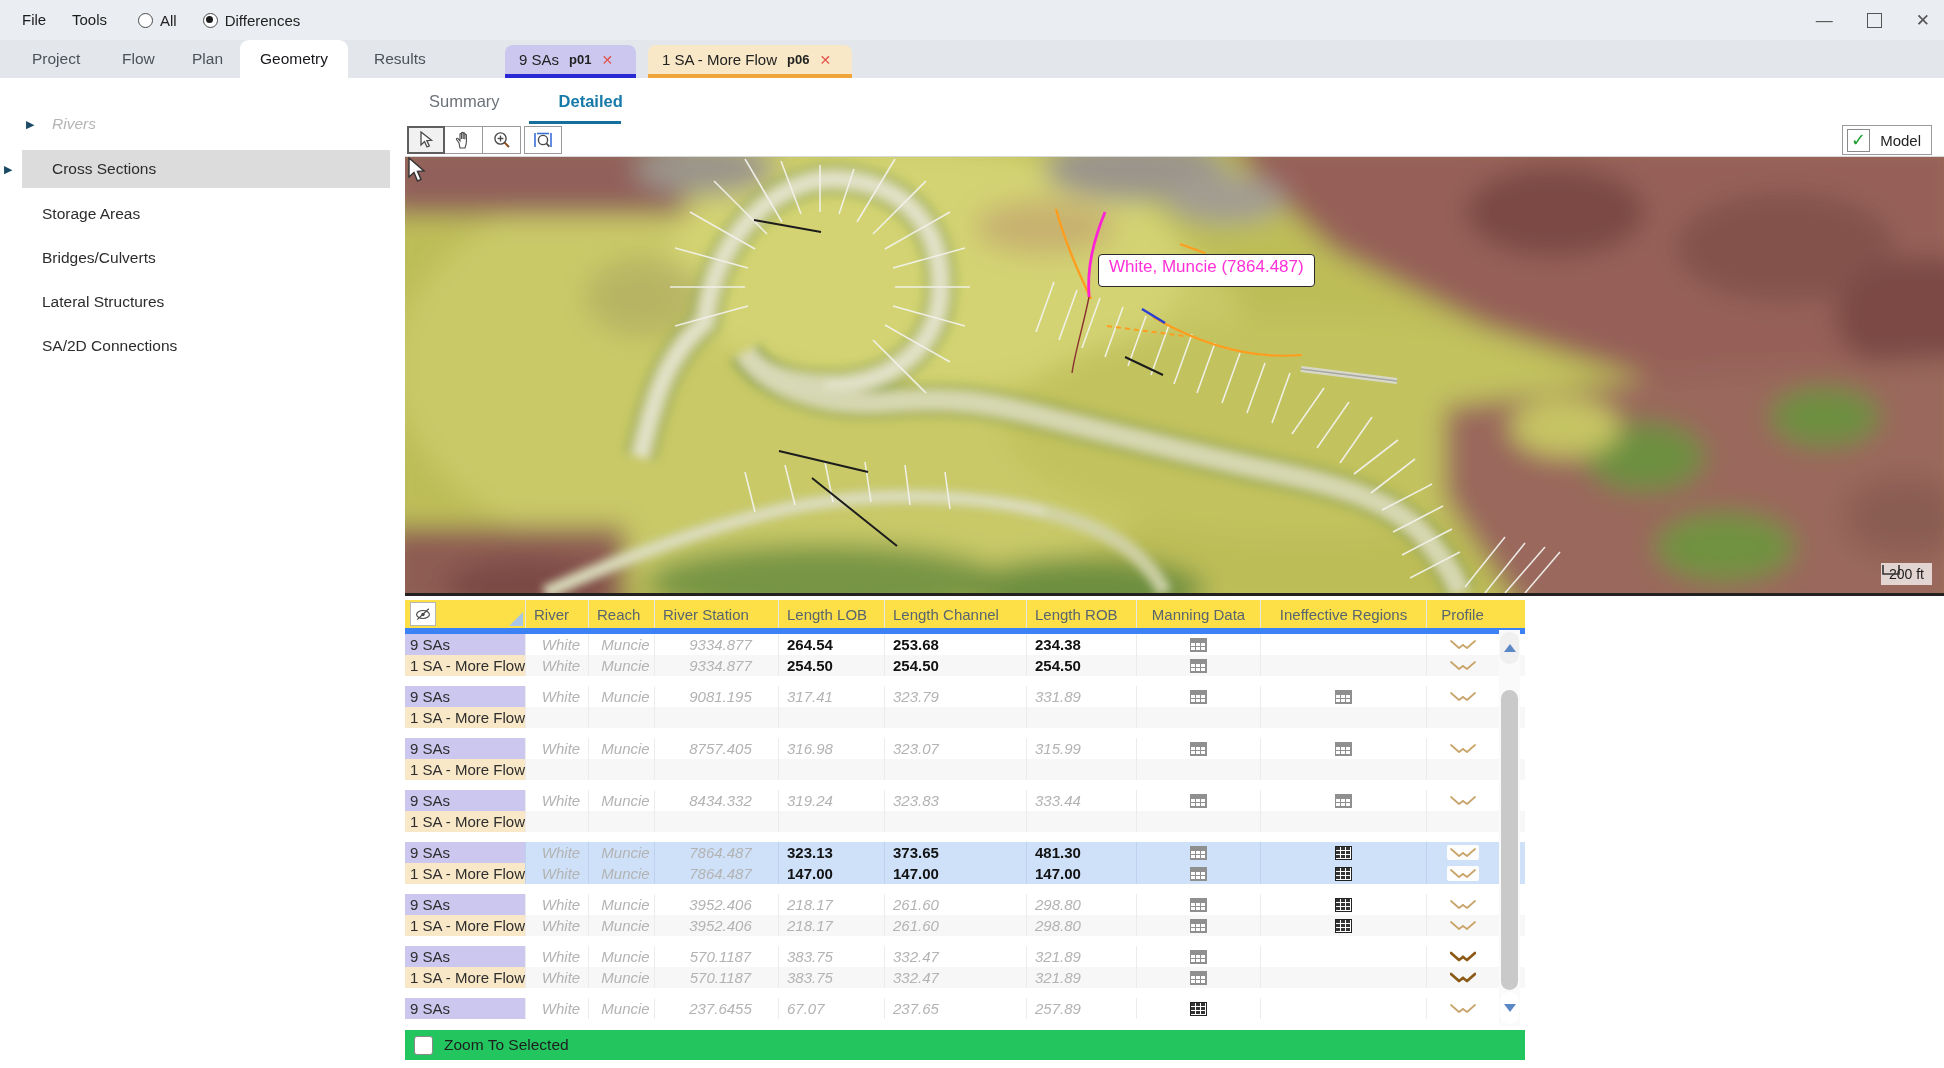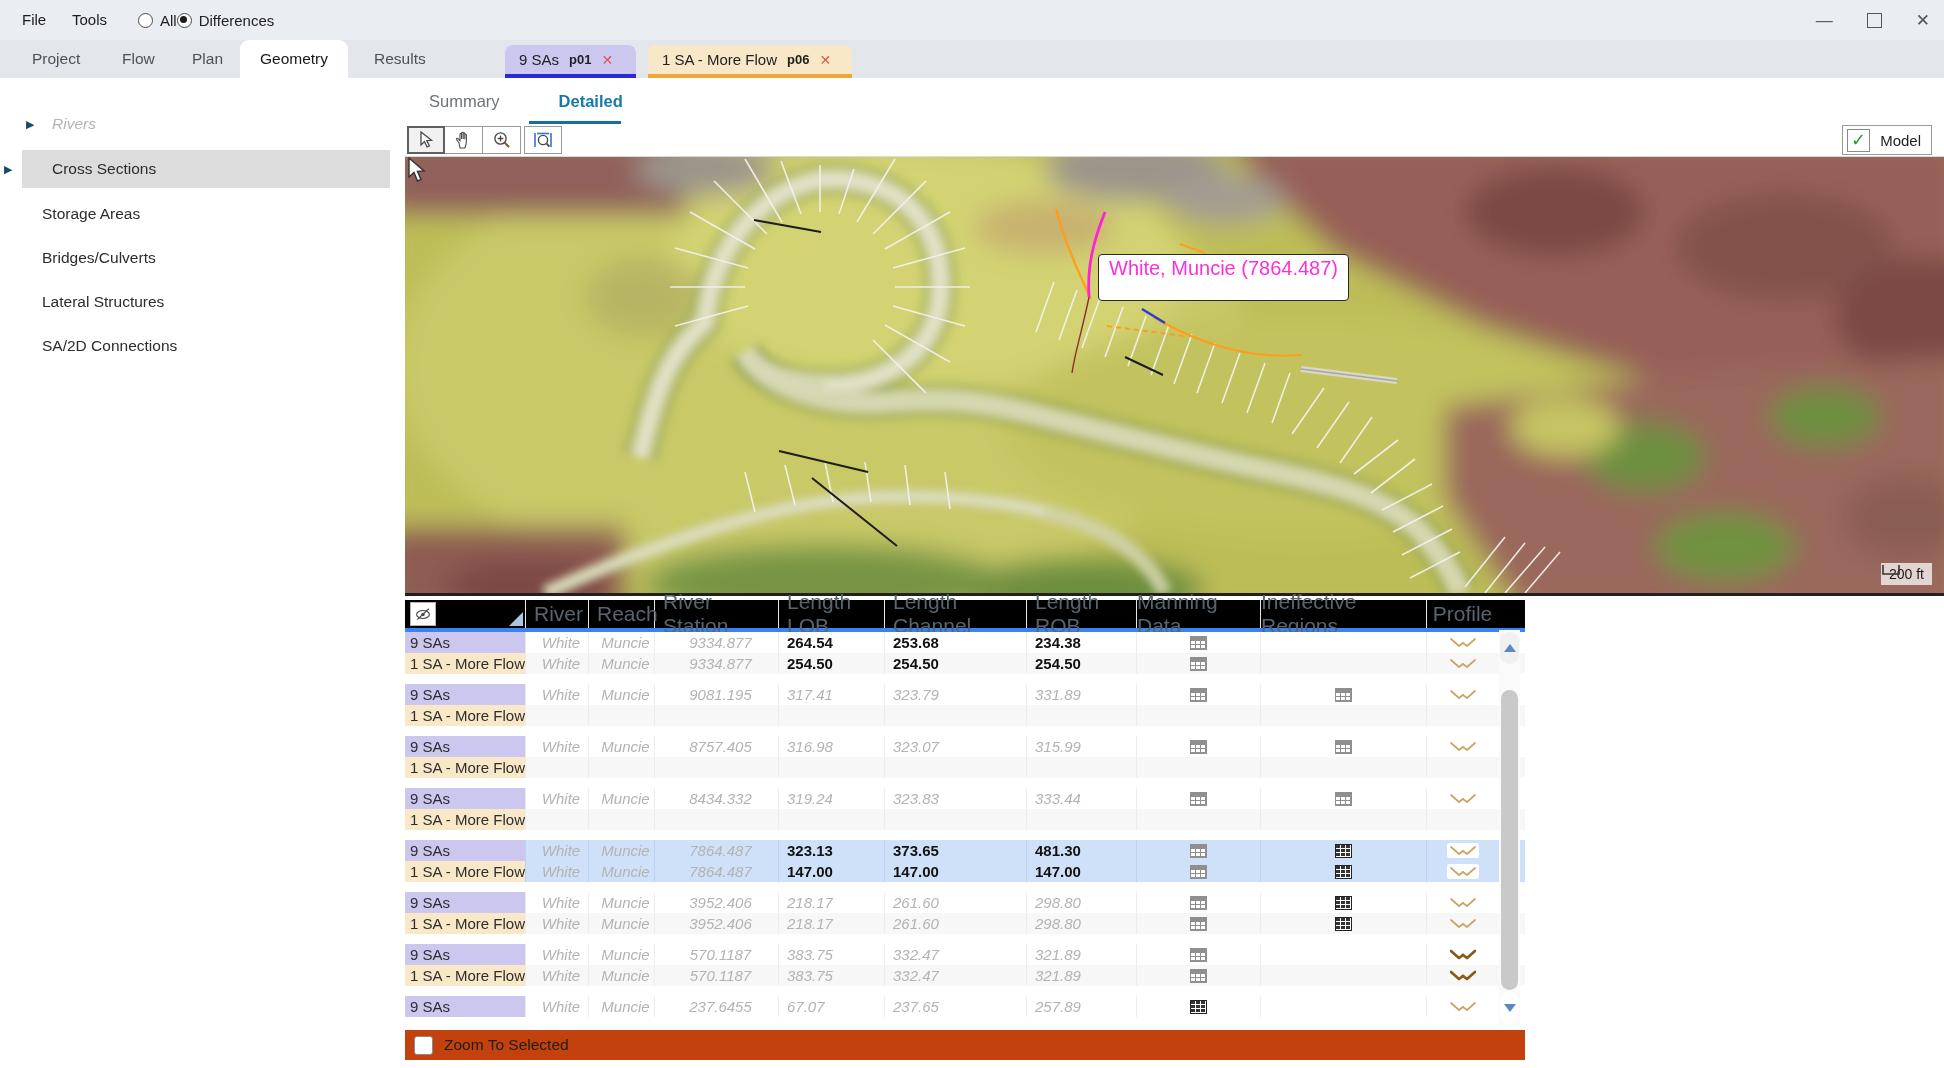--- a/index.html
+++ b/index.html
@@ -2,21 +2,21 @@
 <html><head>
 <meta charset="utf-8">
 <style>
   html,body{margin:0;padding:0;background:#cfd6dd;font-family:"Liberation Sans","DejaVu Sans",sans-serif;}
   .app{position:relative;width:1944px;height:1068px;background:#fff;overflow:hidden;
        font-family:"Liberation Sans","DejaVu Sans",sans-serif;color:#222;}
   
   .titlebar{position:absolute;left:0;top:0;width:100%;height:40px;background:#eaedf1;}
   .menu{position:absolute;top:0;height:40px;line-height:40px;font-size:15px;color:#1b1b1b;padding:0 10px;cursor:default;}
   .m-file{left:12px}.m-tools{left:62px}
-  .radio-group{position:absolute;left:138px;top:0;height:40px;display:flex;align-items:center;text-align:right;}
+  .radio-group{position:absolute;left:138px;top:0;height:40px;display:flex;align-items:center;gap:26px;text-align:right;}
   .radio{display:flex;align-items:center;gap:7px;font-size:15px;}
   .rdot{width:15px;height:15px;border:1.6px solid #4a4a4a;border-radius:50%;background:#fff;position:relative;box-sizing:border-box;}
   .rdot.sel::after{content:"";position:absolute;left:2.4px;top:2.4px;width:7px;height:7px;border-radius:50%;background:#1b1b1b;}
   .titlebox{position:absolute;left:843px;top:0;width:257px;height:36px;background:#d9d9d9;border-radius:0 0 9px 9px;
             display:flex;align-items:center;justify-content:center;font-size:15px;color:#2c2c2c;}
   .winbtns{position:absolute;right:14px;top:0;height:40px;display:flex;align-items:center;gap:34px;color:#555;}
   .winbtn{font-size:17px;line-height:1;cursor:default;}
   .winbtn.max{font-size:15px;border:1.4px solid #555;width:13px;height:13px;}
   
   .tabrow{position:absolute;left:0;top:40px;width:100%;height:38px;background:#e3e7ec;}
@@ -47,26 +47,26 @@
   .toolbtn:first-child{border-left:1px solid #9a9a9a;}
   .toolbtn.pressed{border:2px solid #5f5f5f;background:#f1f1f1;}
   .toolbtn svg{display:block}
   .layersbtn{position:absolute;right:12px;top:1px;height:28px;border:1px solid #9a9a9a;background:#fff;display:flex;align-items:center;gap:10px;padding:0 10px 0 4px;font-size:15px;cursor:pointer;}
   .layerchk{width:21px;height:21px;border:1px solid #8a8a8a;display:flex;align-items:center;justify-content:center;
             color:#1d9e2f;font-size:18px;font-weight:bold;background:#fff;}
   
   .map{position:absolute;left:405px;top:157px;width:1539px;height:436px;overflow:hidden;background:#bdbd58;border-bottom:3px solid #23211f;}
   .map svg{position:absolute;left:0;top:0;}
   .tooltip{position:absolute;left:693px;top:97px;background:#fff;border:1.4px solid #2a2a2a;border-radius:4px;
-           padding:2px 10px 20px;font-size:20px;color:#ff2fd7;white-space:nowrap;}
+           padding:2px 10px 9px;font-size:17px;color:#ff2fd7;white-space:nowrap;}
   .cursor{position:absolute;left:672px;top:80px;}
   .scalechip{position:absolute;right:12px;bottom:8px;background:rgba(255,255,255,.72);padding:3px 8px;display:flex;align-items:center;gap:8px;font-size:14px;color:#1c1c1c;}
   
   .tablewrap{position:absolute;left:405px;top:600px;width:1120px;}
-  .thead{display:flex;height:28px;border-bottom:4px solid #3b82f6;background:#000000;font-size:21px;color:#59656e;}
+  .thead{display:flex;height:28px;border-bottom:6px solid #3b82f6;background:#fde047;font-size:15px;color:#59656e;}
   .th{display:flex;align-items:center;padding-left:8px;border-right:1px solid #e6e6e6;box-sizing:border-box;height:28px;}
   .th.center{justify-content:center;padding-left:0;}
   .eyebox{width:24px;height:22px;border:1px solid #b5b5b5;display:flex;align-items:center;justify-content:center;margin-left:2px;background:#fff;}
   .sortwedge{width:0;height:0;border-left:14px solid transparent;border-bottom:14px solid #a9c6e4;margin-left:auto;margin-right:2px;margin-top:10px;}
   .tbody{display:flex;flex-direction:column;}
   .trow{display:flex;height:21px;line-height:21px;font-size:15px;background:#fff;cursor:default;}
   .trow:nth-child(even){background:#f7f7f7;}
   .trow[data-gap="yes"]{margin-top:10px;}
   .trow[data-selected="yes"]{background:#cfe1f8 !important;}
   .c{box-sizing:border-box;border-right:1px solid #ececec;padding-left:8px;overflow:hidden;white-space:nowrap;}
@@ -99,21 +99,21 @@
   .w-lob{width:106px;}.w-chan{width:142px;}.w-rob{width:110px;}.w-man{width:124px;}
   .w-ineff{width:166px;}.w-prof{width:71px;border-right:none !important;}
   
   .vscroll{position:absolute;left:1499px;top:630px;width:21px;height:396px;background:#fafafa;}
   .sb-up,.sb-down{position:absolute;left:1px;width:19px;height:32px;background:#f0f0f0;border-radius:9px;display:flex;align-items:center;justify-content:center;cursor:pointer;}
   .sb-up{top:2px;}.sb-down{bottom:2px;background:#fff;}
   .sb-tri-up{width:0;height:0;border-left:6px solid transparent;border-right:6px solid transparent;border-bottom:8px solid #5b87c5;}
   .sb-tri-down{width:0;height:0;border-left:6px solid transparent;border-right:6px solid transparent;border-top:8px solid #5b87c5;}
   .sb-thumb{position:absolute;left:2px;top:60px;width:17px;height:300px;background:#c9c9c9;border-radius:9px;cursor:pointer;}
   
-  .footer{position:absolute;left:405px;top:1030px;width:1120px;height:30px;background:#c2410c;display:flex;align-items:center;}
+  .footer{position:absolute;left:405px;top:1030px;width:1120px;height:30px;background:#22c55e;display:flex;align-items:center;}
   .chkbox{width:17px;height:17px;border:1.4px solid #8a8a8a;border-radius:3px;background:#fff;margin-left:9px;cursor:pointer;}
   .chklabel{margin-left:11px;font-size:15.5px;color:#1e1e1e;}
 </style>
 </head>
 <body>
 
 <div class="app">
 
   <div class="titlebar">
     <div class="menu m-file">File</div>

